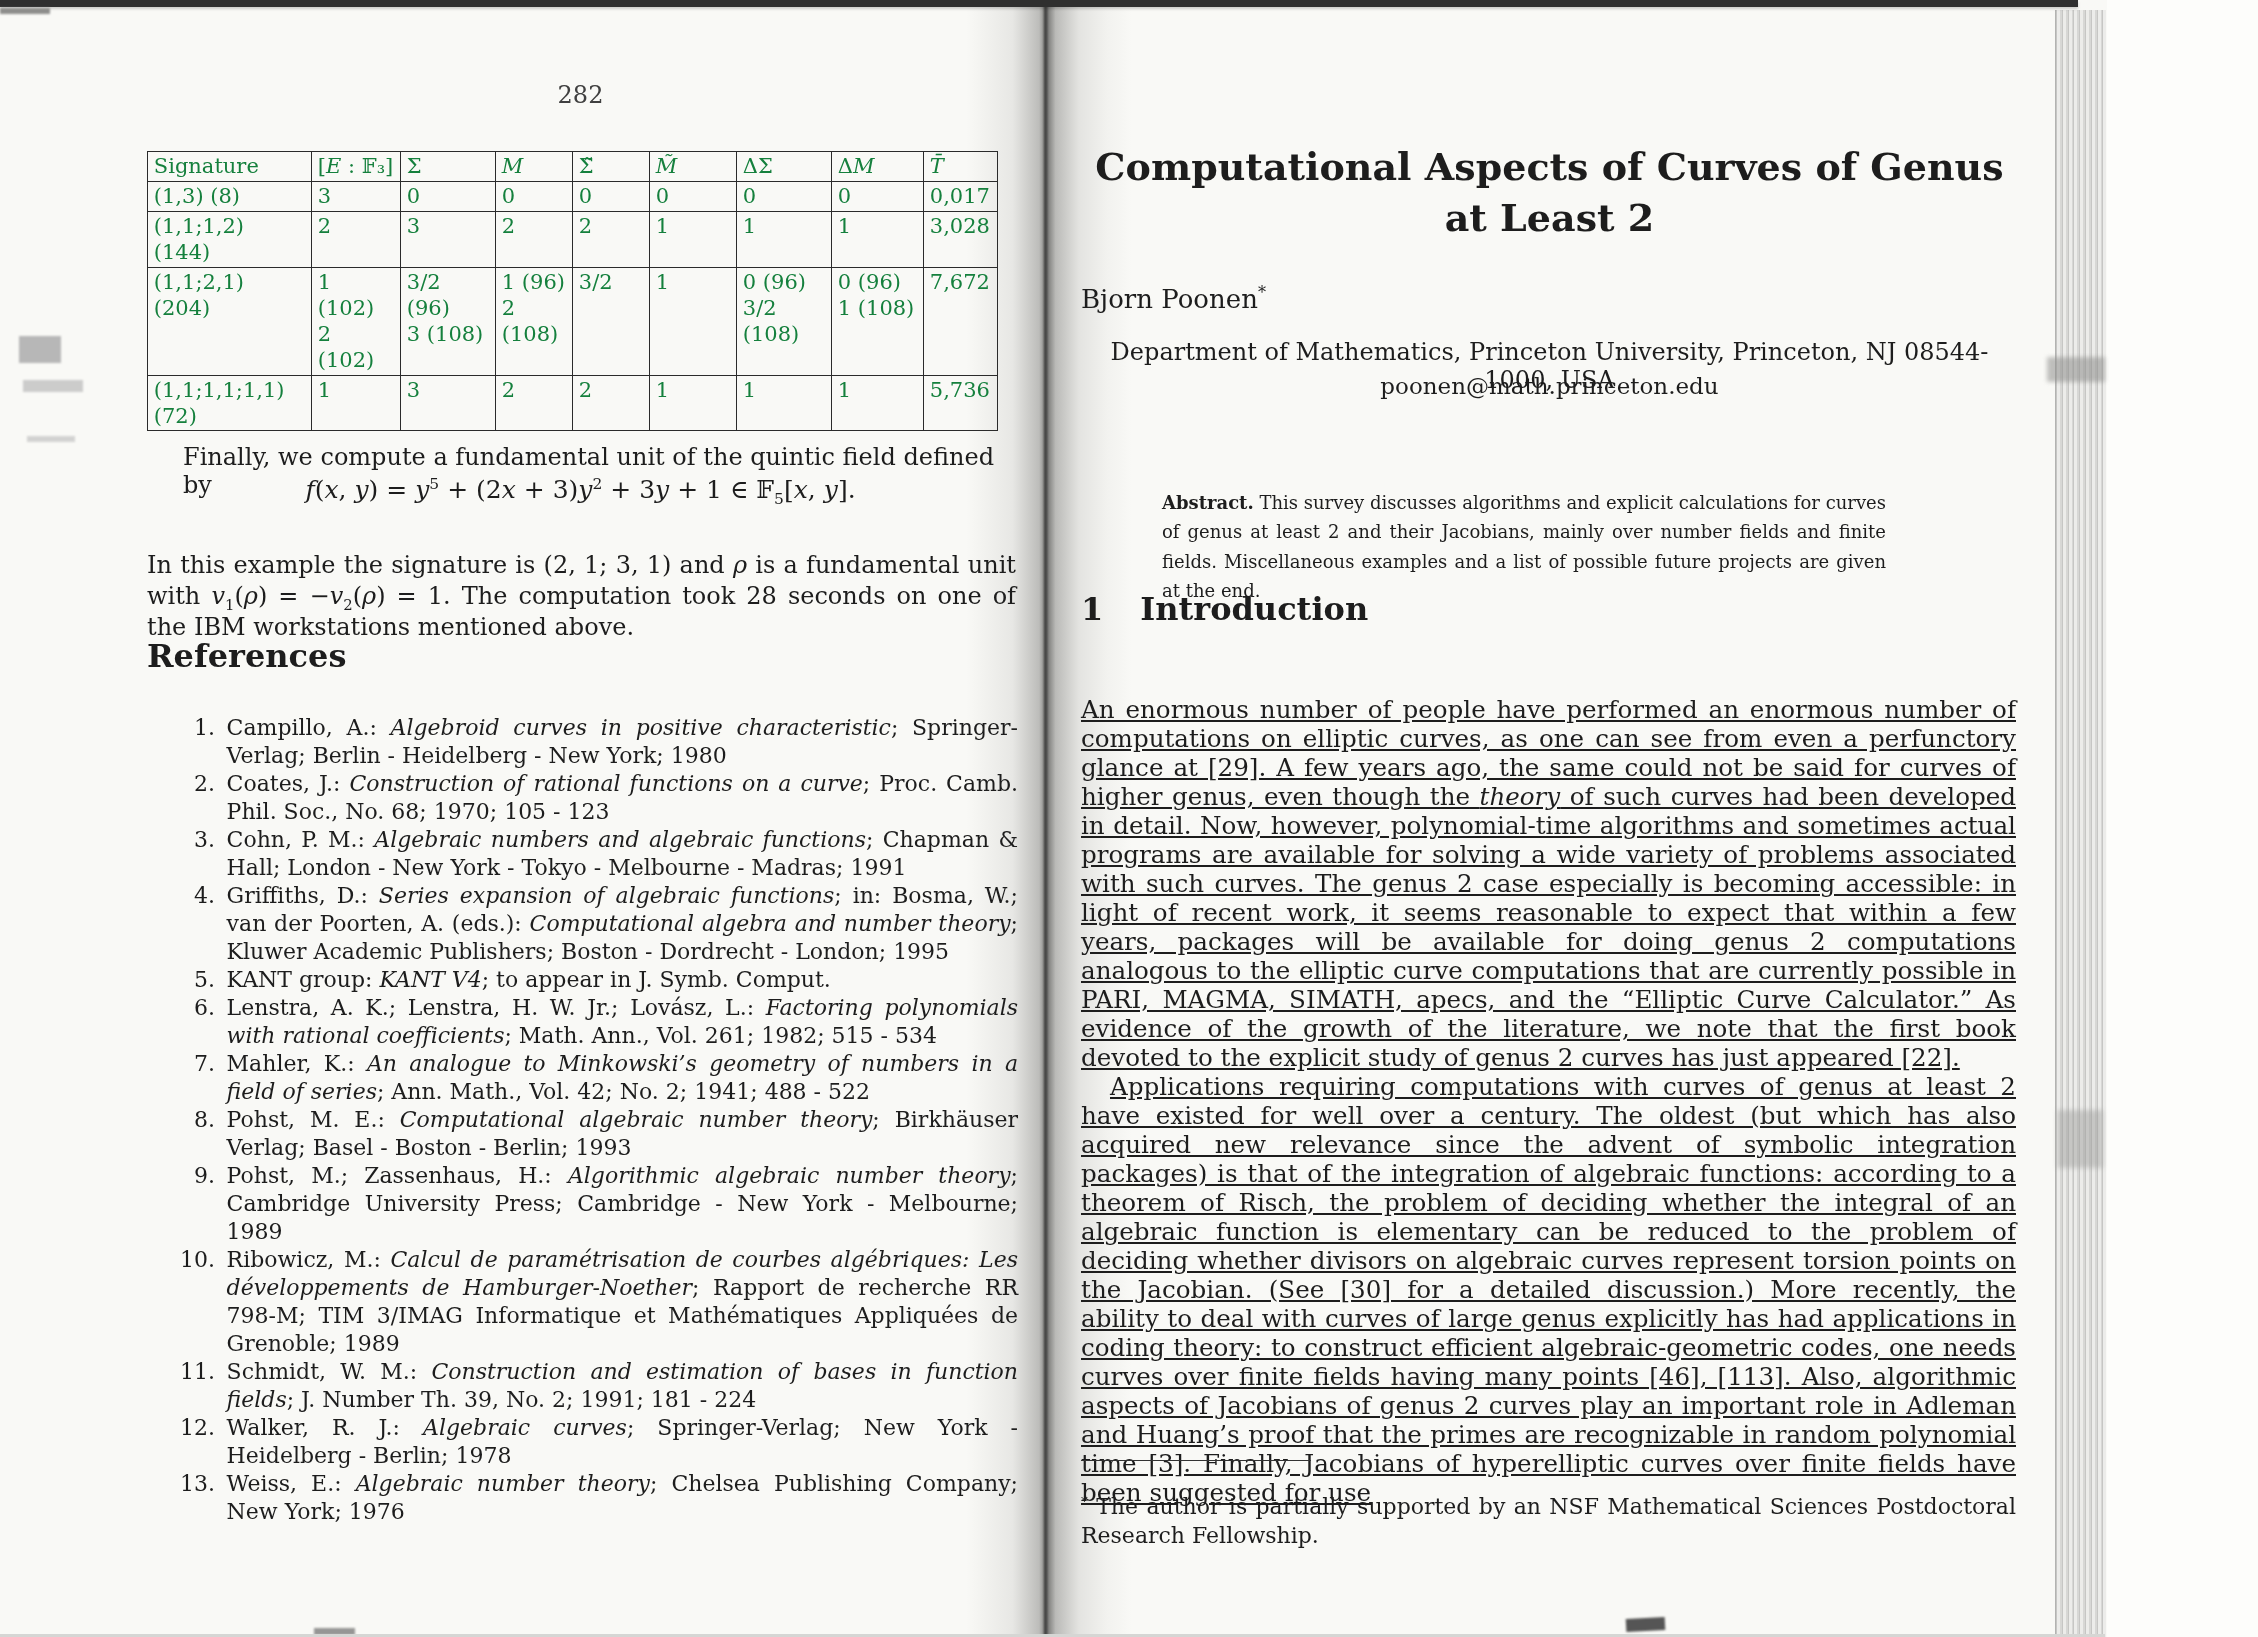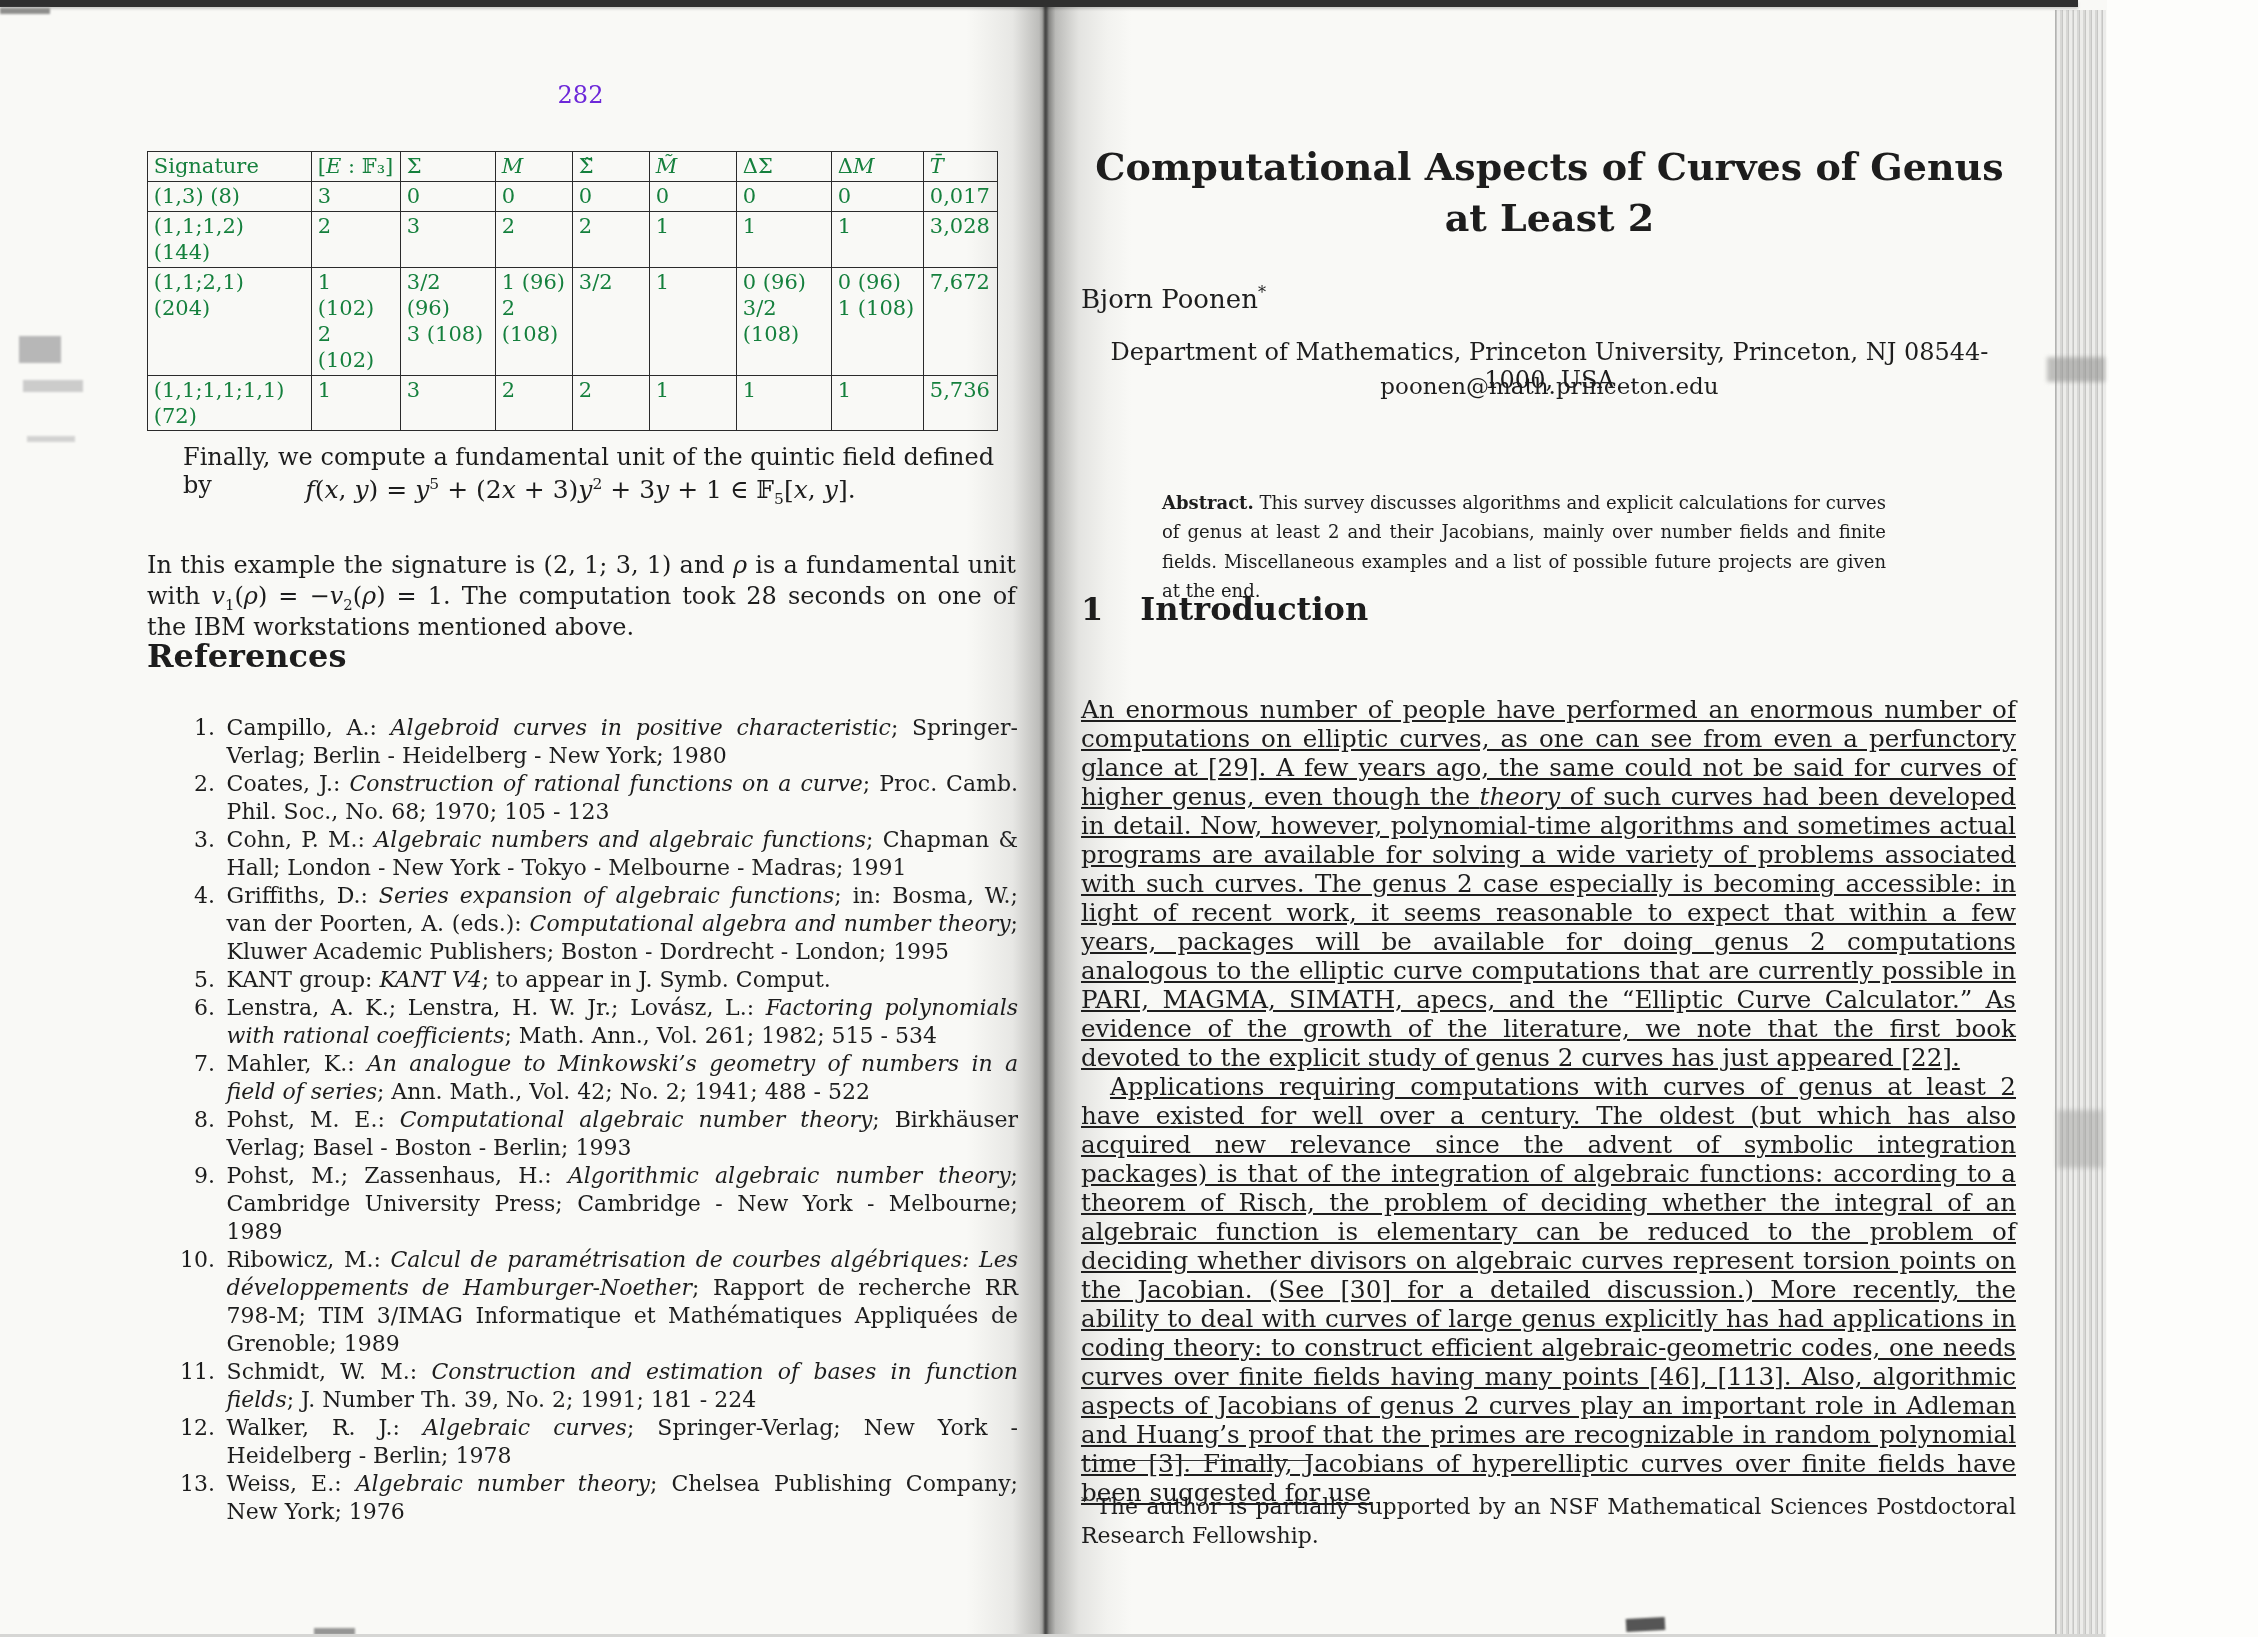--- a/index.html
+++ b/index.html
@@ -35,21 +35,21 @@
   .smudge5 { position:absolute; left:1626px; top:1618px; width:39px; height:12.6px; background:#2d2d2d; opacity:.8; filter:blur(1px); transform:rotate(-3deg); z-index:2; }
   .bottom-strip { position:absolute; left:0; top:1634px; width:2105px; height:3.9px; background:#d6d6d4; z-index:2; }
 
   
   .abs { position:absolute; z-index:3; }
   em { font-style:italic; }
   sup { font-size:.62em; vertical-align:super; line-height:0; }
   sub { font-size:.62em; vertical-align:sub; line-height:0; }
 
   
-  .pageno { left:537px; top:81px; width:87px; text-align:center; font-size:24px; color:#6d28d9; }
+  .pageno { left:537px; top:81px; width:87px; text-align:center; font-size:24px; color:#404040; }
   table.sigtable { position:absolute; left:147px; top:151px; z-index:3; border-collapse:collapse; table-layout:fixed; font-size:21px; }
   .sigtable th, .sigtable td {
     border:1.9px solid #2b2b2b; padding:1px 5.8px 1.9px; text-align:left; vertical-align:top;
     font-weight:normal; white-space:pre-line; line-height:26px; color:#15803d;
   }
   .sigtable tr.r2 td { height:89px; }
   .sigtable tr.r3 td { height:50px; }
   .para-finally { left:183px; top:419px; width:830px; font-size:24px; }
   .formula { left:147px; top:475px; width:867px; text-align:center; font-size:25px; }
   .para-example { left:147px; top:526px; width:869px; font-size:24px; line-height:31px; text-align:justify; }

